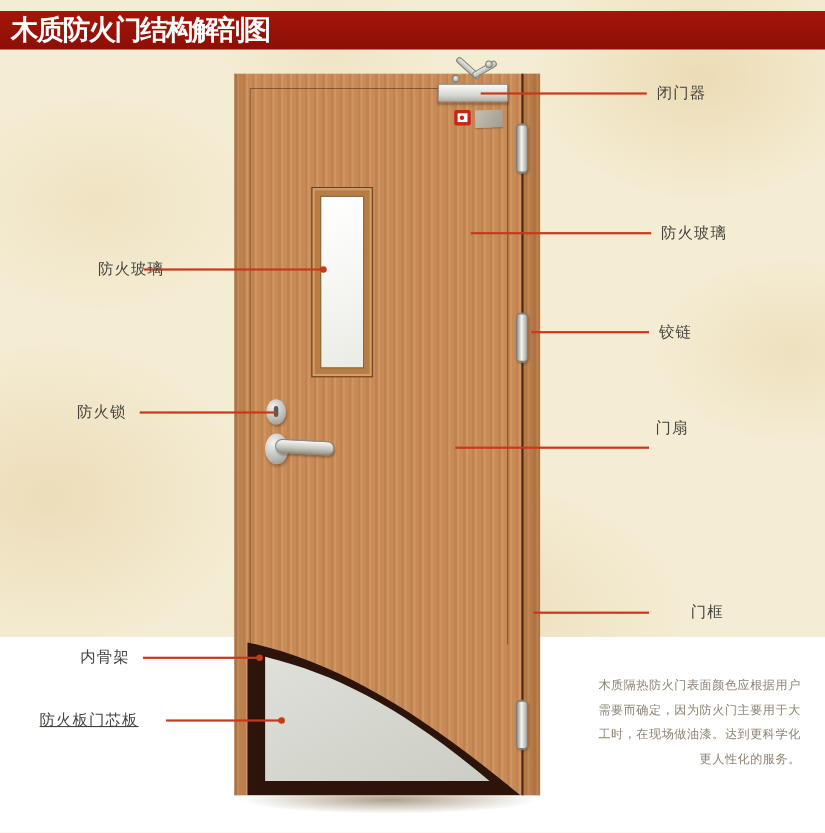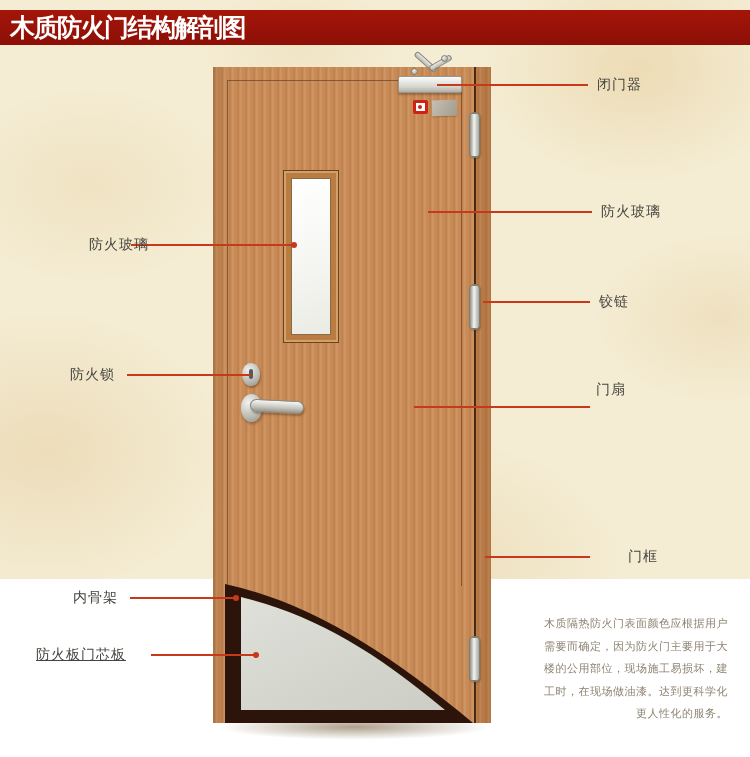--- a/index.html
+++ b/index.html
@@ -232,18 +232,17 @@
 
   <div class="part-label" style="left:597px;top:76px;text-align:center;">闭门器</div>
   <div class="part-label" style="left:601px;top:203px;">防火玻璃</div>
   <div class="part-label" style="left:599px;top:293px;font-family:Liberation Serif, serif;">铰链</div>
   <div class="part-label" style="left:596px;top:381px;font-family:Liberation Mono, monospace;">门扇</div>
   <div class="part-label" style="left:596px;top:548px;margin-left:32px;">门框</div>
 
   <div class="desc">
     <div>木质隔热防火门表面颜色应根据用户</div>
     <div>需要而确定，因为防火门主要用于大</div>
-    <div>楼的公用部位，现场施工易损坏，建</div>
     <div>工时，在现场做油漆。达到更科学化</div>
     <div>更人性化的服务。</div>
   </div>
 
 </div>
 
 </body></html>

